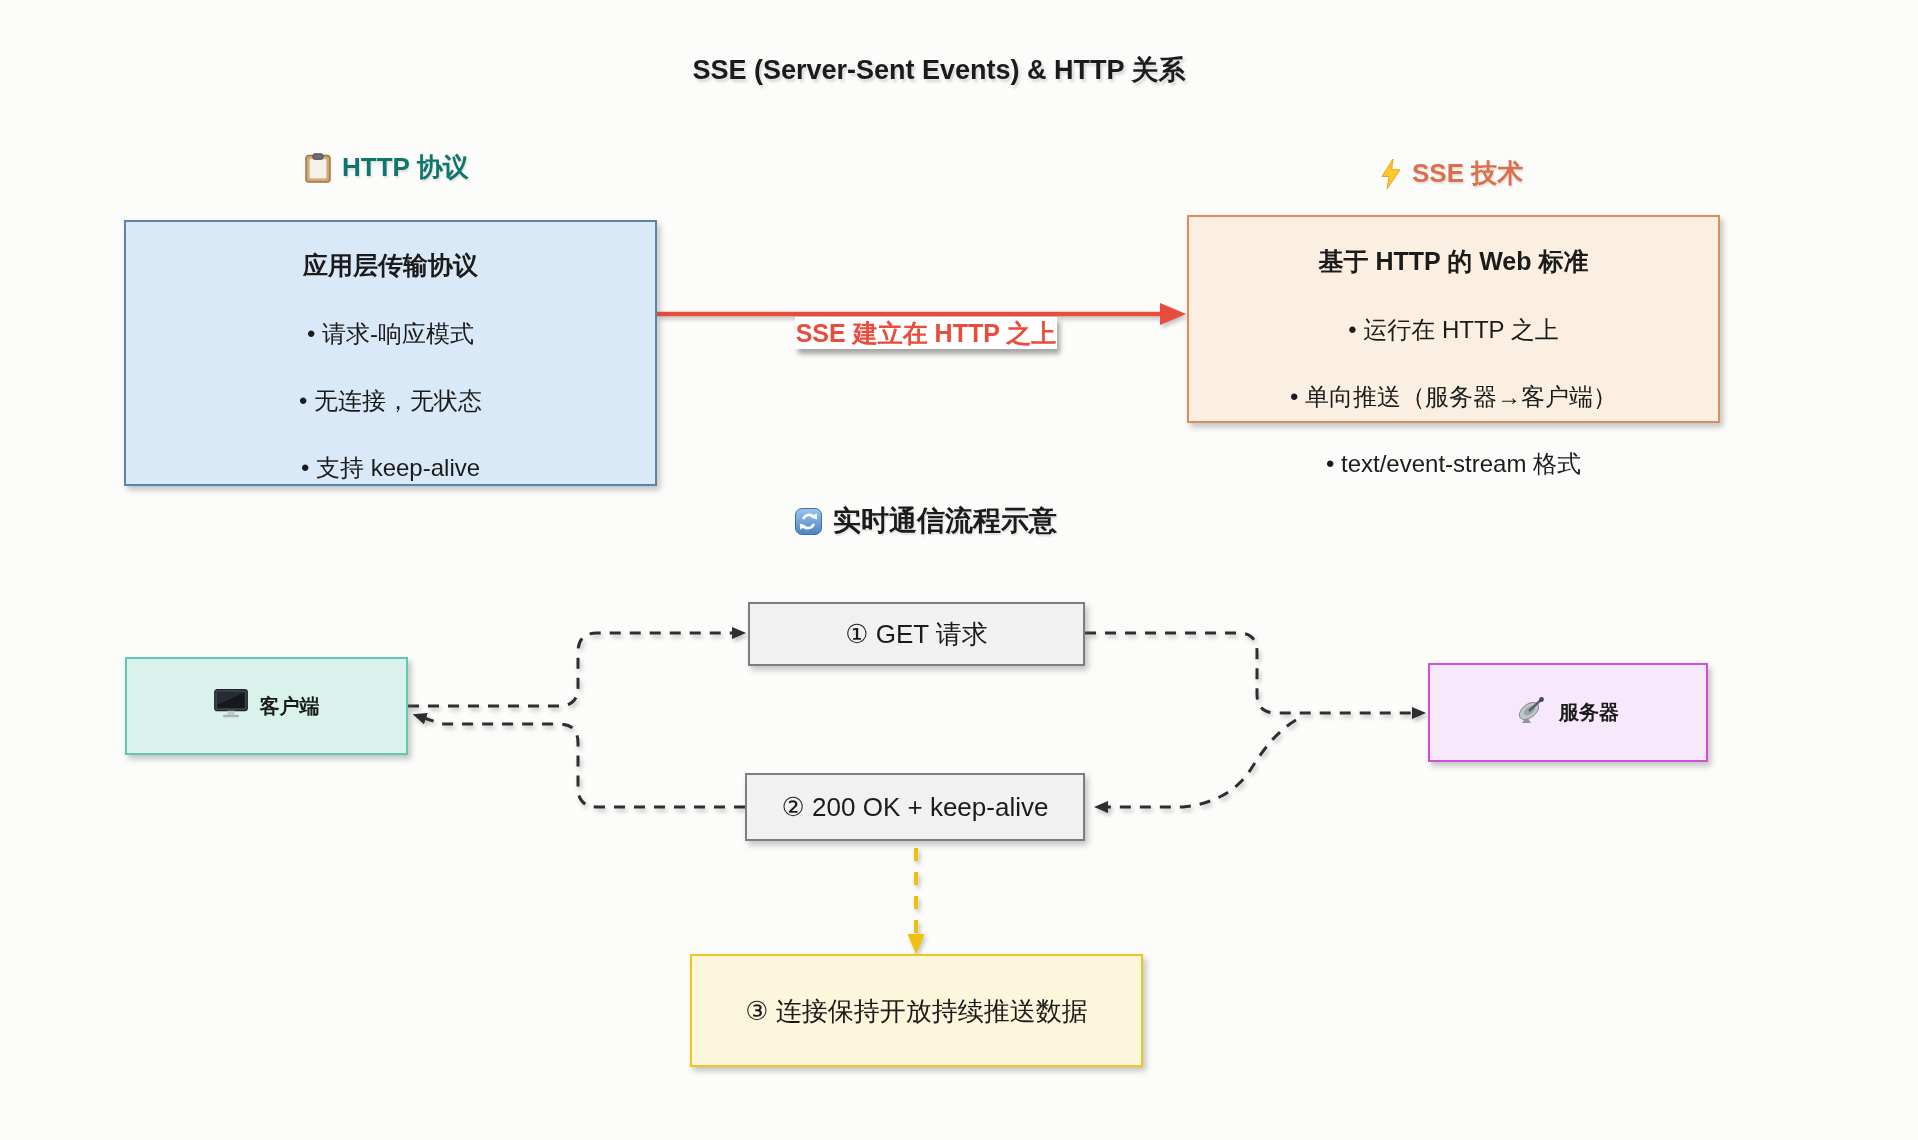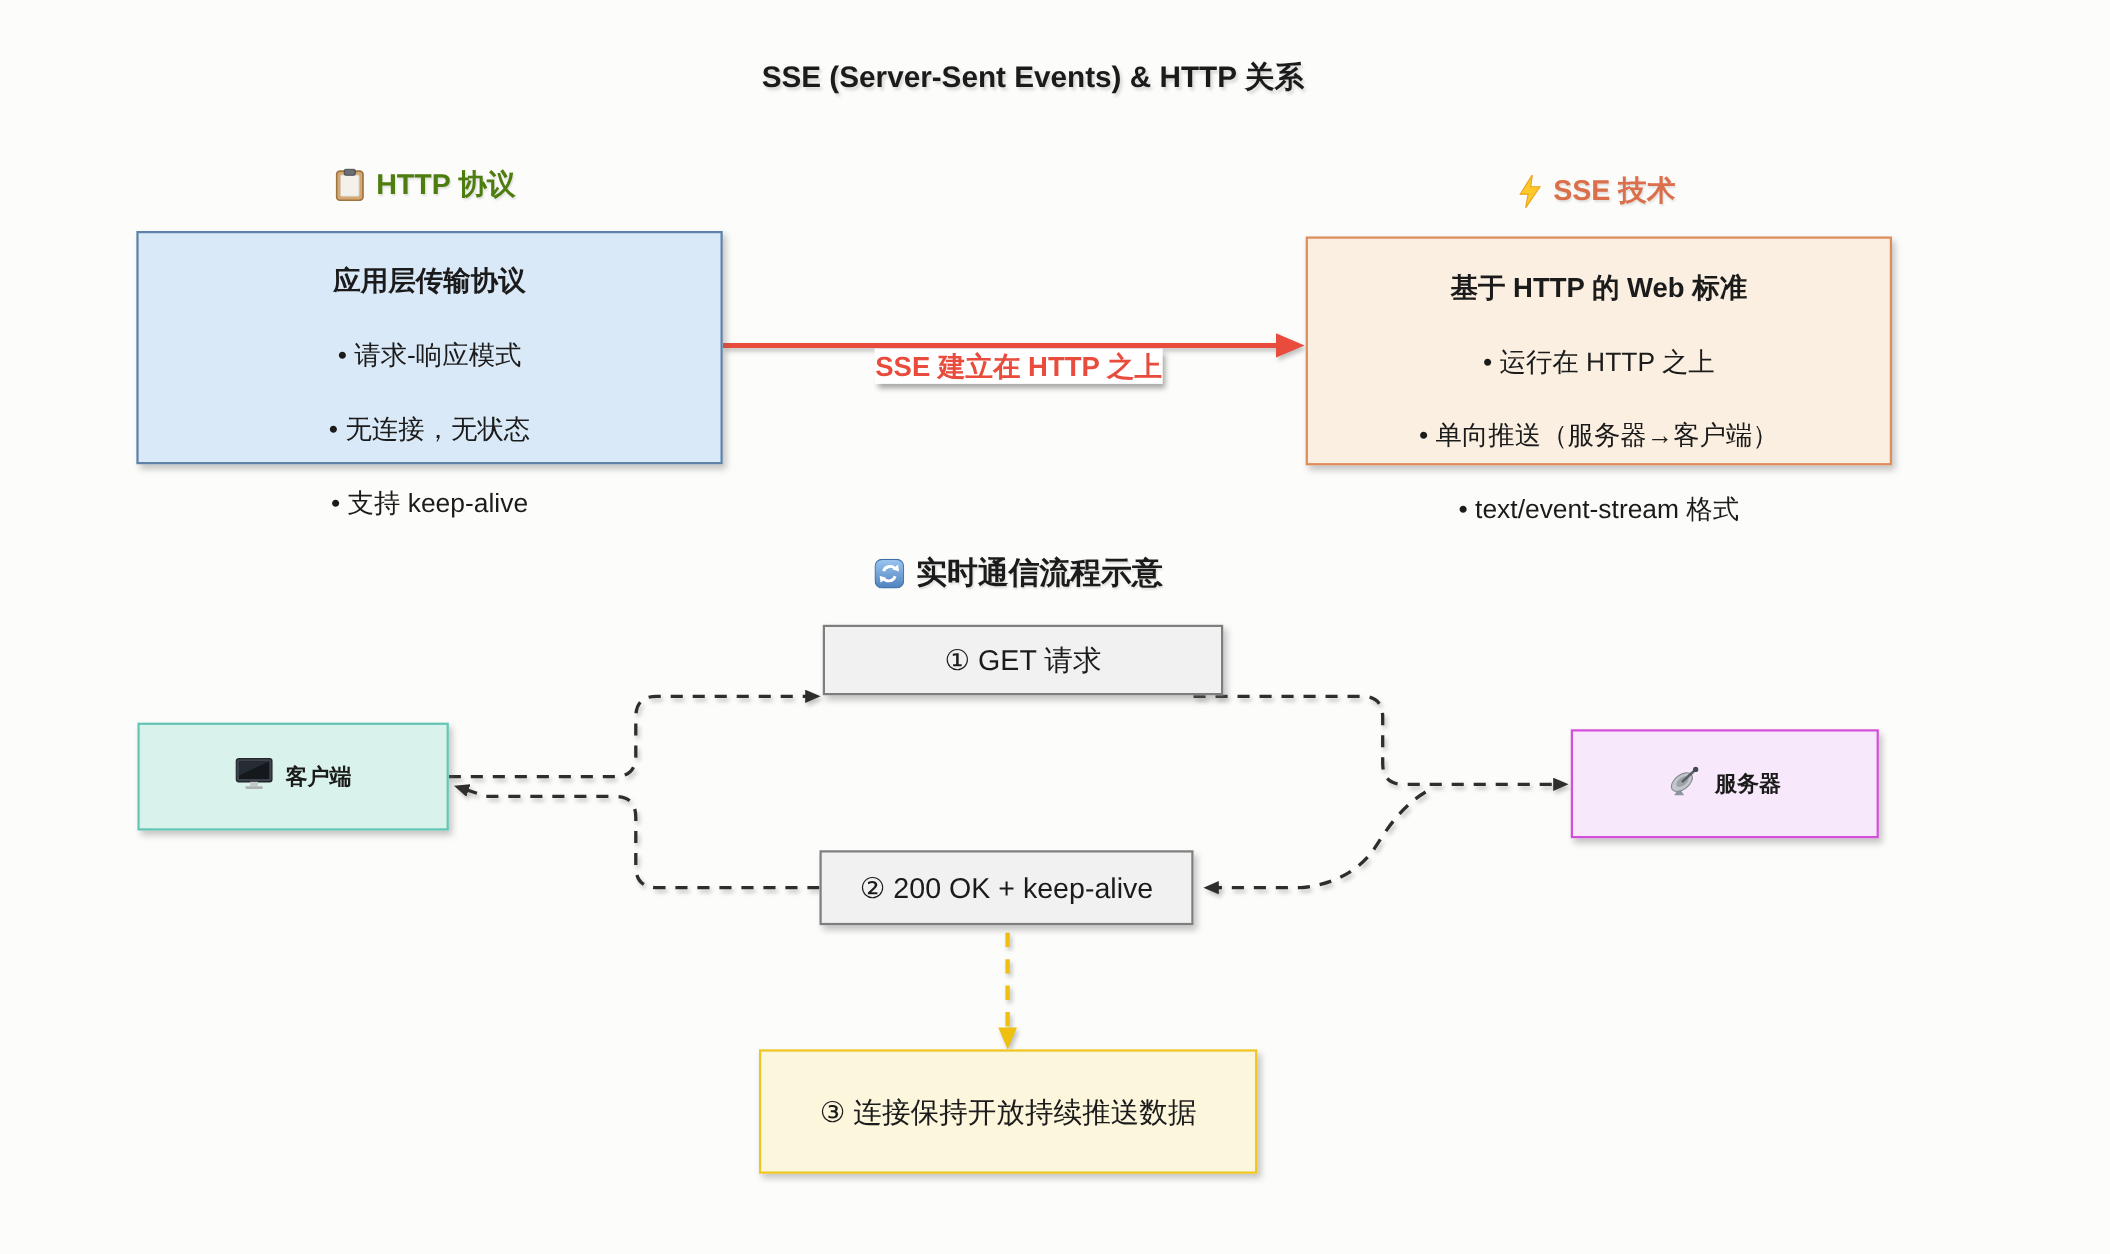--- a/index.html
+++ b/index.html
@@ -12,31 +12,31 @@
   .title{
     position:absolute;left:939px;top:52px;transform:translateX(-50%);
     margin:0;font-size:27px;font-weight:700;color:#1B1B1B;white-space:nowrap;
     text-shadow:2px 3px 3px rgba(0,0,0,0.15);
   }
   
   .sec-label{position:absolute;display:flex;align-items:center;gap:11px;white-space:nowrap;}
   .sec-label .icon{display:flex;align-items:center;}
   .sec-label-text{font-size:26px;font-weight:700;text-shadow:1px 2px 2px rgba(0,0,0,0.12);}
   .http-label{left:305px;top:150px;}
-  .http-label .sec-label-text{color:#4d7c0f;}
+  .http-label .sec-label-text{color:#0f766e;}
   .sse-label{left:1381px;top:156px;}
   .sse-label .sec-label-text{color:#DB6F4B;}
   .flow-label{left:795px;top:502px;}
   .flow-label .sec-label-text{color:#1B1B1B;font-size:28px;}
   
   .card{
     position:absolute;box-sizing:border-box;border:2px solid;text-align:center;
     box-shadow:3px 4px 6px rgba(110,110,110,0.40);
   }
-  .http-card{left:124px;top:210px;width:533px;height:212px;background:#DAE9F7;border-color:#5E82A8;padding-top:27px;}
+  .http-card{left:124px;top:220px;width:533px;height:266px;background:#DAE9F7;border-color:#5E82A8;padding-top:27px;}
   .sse-card{left:1187px;top:215px;width:533px;height:208px;background:#FAEFE0;border-color:#DE8C5C;padding-top:28px;}
   .card-title{font-size:25px;font-weight:600;color:#1B1B1B;margin-bottom:30px;}
   .bullet{font-size:24px;line-height:31px;color:#1B1B1B;white-space:nowrap;margin-top:36px;}
   
   .rel-label{
     position:absolute;left:795px;top:317px;width:262px;height:32px;
     background:#FFFFFF;box-shadow:3px 5px 5px rgba(0,0,0,0.35);
     display:flex;align-items:center;justify-content:center;
     color:#E94B3C;font-size:25px;font-weight:700;white-space:nowrap;
   }
@@ -47,21 +47,21 @@
     font-size:20px;font-weight:700;color:#1B1B1B;
     box-shadow:3px 4px 6px rgba(110,110,110,0.40);white-space:nowrap;
   }
   .client-node{left:125px;top:657px;width:283px;height:98px;background:#D9F3EC;border-color:#63C6B5;}
   .server-node{left:1428px;top:663px;width:280px;height:99px;background:#F8E8FB;border-color:#D44FD9;}
   .step{
     position:absolute;box-sizing:border-box;border:2px solid #7E7E7E;background:#F1F1F1;
     display:flex;align-items:center;justify-content:center;
     font-size:26px;color:#1B1B1B;box-shadow:3px 4px 6px rgba(110,110,110,0.40);white-space:nowrap;
   }
-  .step1{left:748px;top:568px;width:364px;height:64px;}
+  .step1{left:748px;top:602px;width:337px;height:64px;}
   .step2{left:745px;top:773px;width:340px;height:68px;}
   .step3{left:690px;top:954px;width:453px;height:113px;background:#FBF6DC;border-color:#EFC51F;flex-direction:row;line-height:34px;}
   
   .connectors{position:absolute;left:0;top:0;}
   .dashed{stroke:#2E2E2E;stroke-width:3;fill:none;stroke-dasharray:11 9;}
   .red-arrow{stroke:#E94B3C;stroke-width:4.5;fill:none;}
   .yellow-arrow{stroke:#F0C010;stroke-width:4;fill:none;stroke-dasharray:13 11;}
   .shadowed{filter:drop-shadow(2px 3px 2px rgba(120,120,120,0.45));}
 </style>
 </head>

